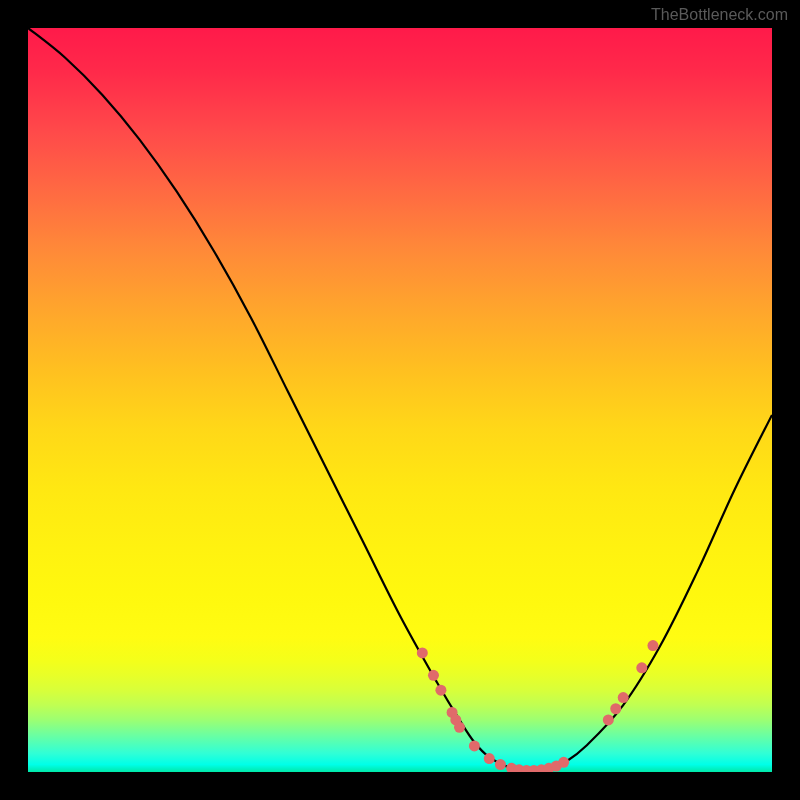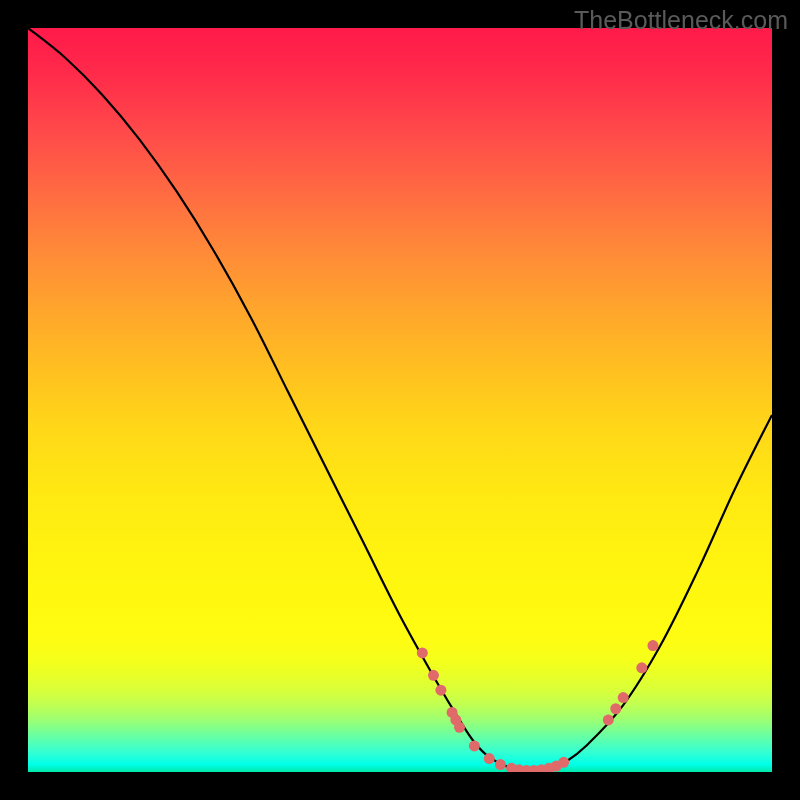--- a/index.html
+++ b/index.html
@@ -2,21 +2,21 @@
 <html><head>
 <meta charset="utf-8">
 <style>
   * { margin: 0; padding: 0; box-sizing: border-box; }
   body { background: #000; width: 800px; height: 800px; position: relative; font-family: Arial, sans-serif; }
   .watermark {
     position: absolute;
     top: 6px;
     right: 12px;
     color: #5a5a5a;
-    font-size: 25px;
+    font-size: 16px;
     font-weight: 500;
     z-index: 10;
   }
   .plot-area {
     position: absolute;
     top: 28px;
     left: 28px;
     width: 744px;
     height: 744px;
     overflow: hidden;

